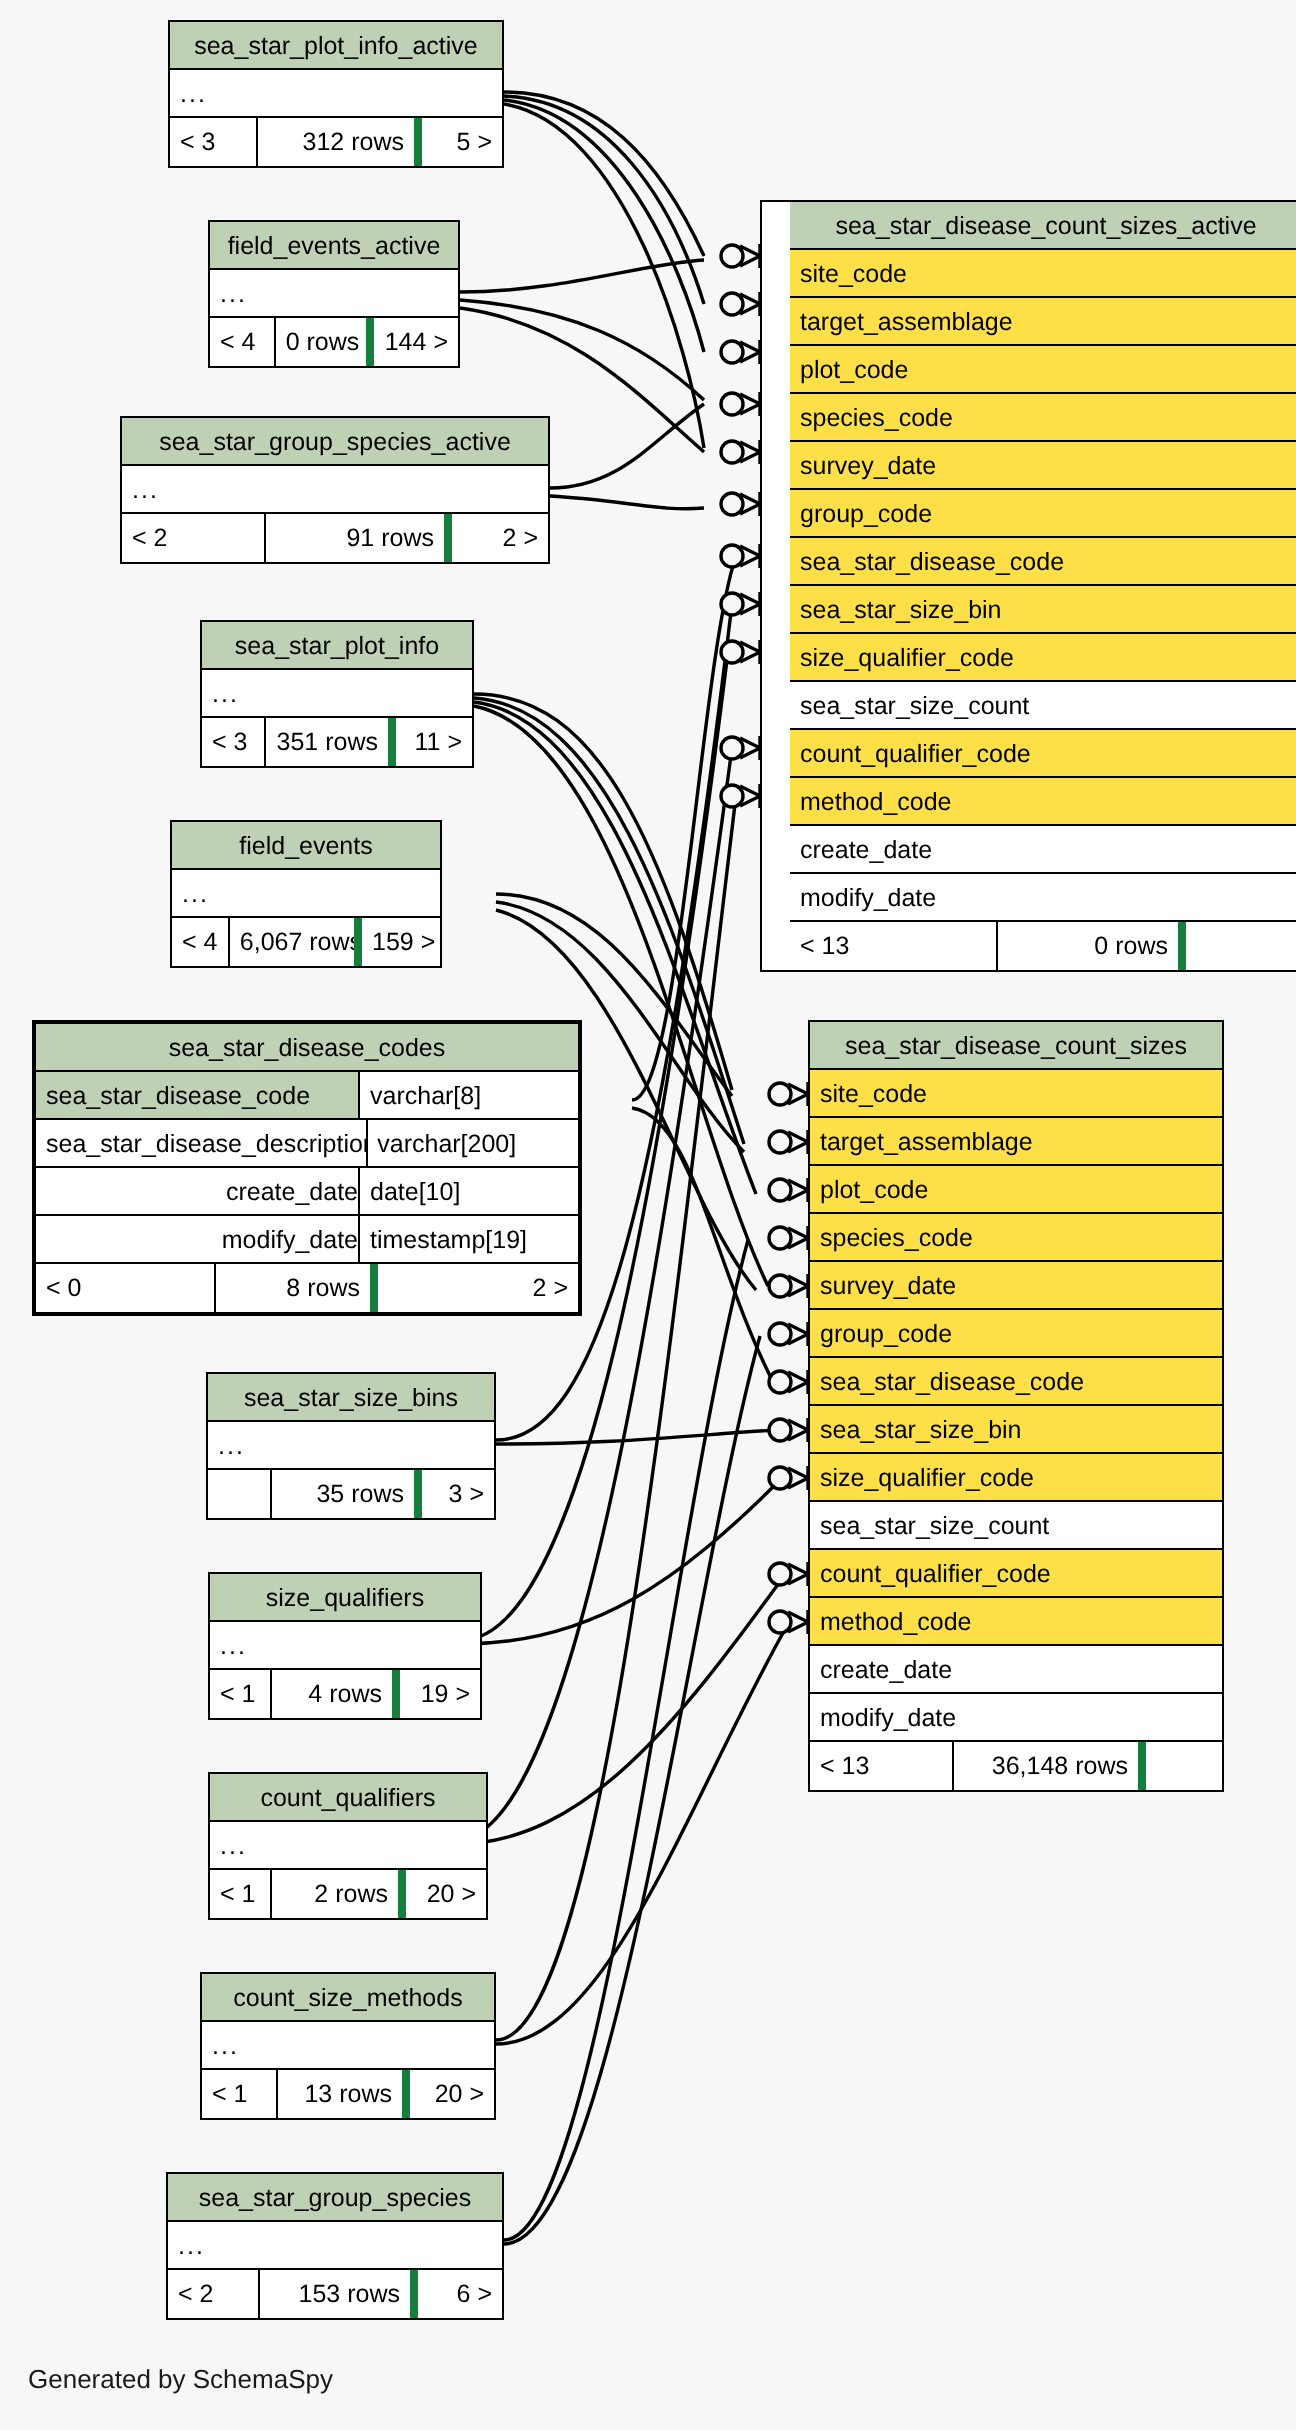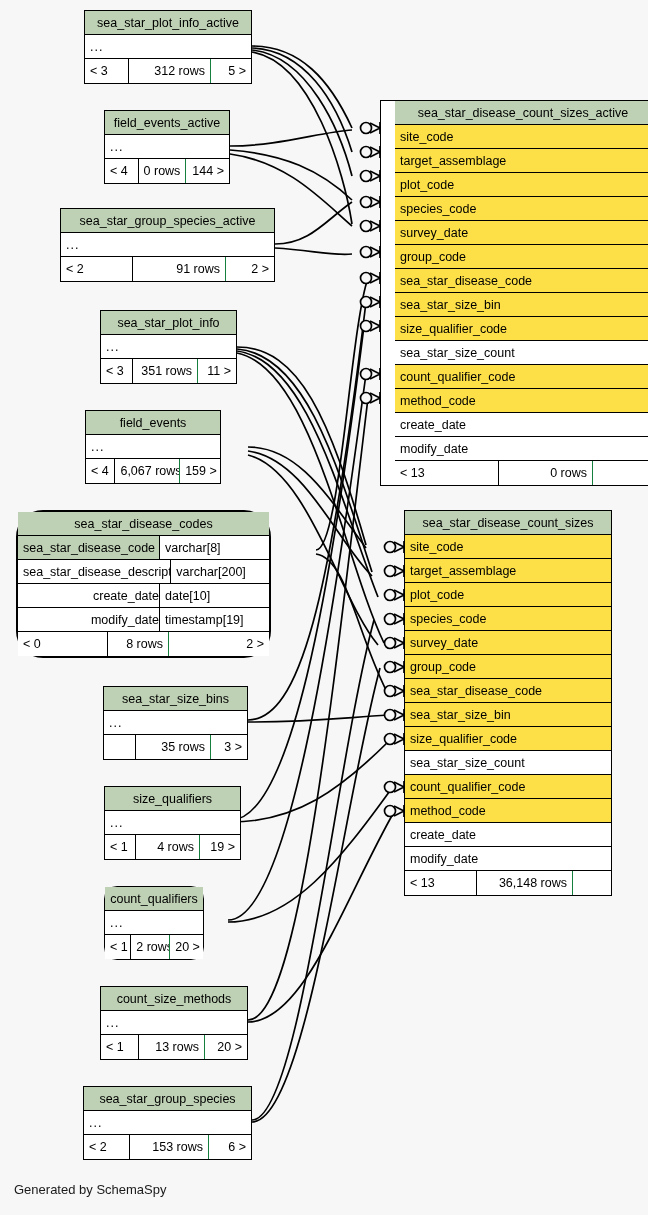--- a/index.html
+++ b/index.html
@@ -77,21 +77,21 @@
     box-sizing: border-box;
     background: #ffffff;
   }
   .tfoot .cell {
     box-sizing: border-box;
     padding: 0 5px;
     white-space: nowrap;
     overflow: hidden;
   }
   .tfoot .c-left   { text-align: left;  border-right: 1px solid #000; }
-  .tfoot .c-mid    { text-align: right; border-right: 1px solid #15803d; flex: 1 1 auto; }
+  .tfoot .c-mid    { text-align: right; border-right: 4px solid #15803d; flex: 1 1 auto; }
   .tfoot .c-right  { text-align: right; }
   
   .drow {
     display: flex;
     height: 24px;
     line-height: 24px;
     border-bottom: 1px solid #000;
     box-sizing: border-box;
   }
   .drow .cname {
@@ -262,21 +262,21 @@
   <div class="table" style="left:85px; top:410px; width:136px;">
     <div class="thead">field_events</div>
     <div class="rowline ellipsis">...</div>
     <div class="tfoot">
       <div class="cell c-left" style="width:32px;">&lt; 4</div>
       <div class="cell c-mid">6,067 rows</div>
       <div class="cell c-right" style="width:44px;">159 &gt;</div>
     </div>
   </div>
 
-  <div class="table highlight" style="left:16px; top:510px; width:255px;border-radius:27px;">
+  <div class="table highlight" style="left:16px; top:510px; width:275px;">
     <div class="thead">sea_star_disease_codes</div>
 
     <div class="drow key">
       <div class="cname">sea_star_disease_code</div>
       <div class="ctype">varchar[8]</div>
     </div>
     <div class="drow plain">
       <div class="cname">sea_star_disease_description</div>
       <div class="ctype">varchar[200]</div>
     </div>
@@ -309,21 +309,21 @@
   <div class="table" style="left:104px; top:786px; width:137px;">
     <div class="thead">size_qualifiers</div>
     <div class="rowline ellipsis">...</div>
     <div class="tfoot">
       <div class="cell c-left" style="width:31px;">&lt; 1</div>
       <div class="cell c-mid">4 rows</div>
       <div class="cell c-right" style="width:40px;">19 &gt;</div>
     </div>
   </div>
 
-  <div class="table" style="left:104px; top:886px; width:100px;border-radius:13px;">
+  <div class="table" style="left:104px; top:886px; width:140px;">
     <div class="thead">count_qualifiers</div>
     <div class="rowline ellipsis">...</div>
     <div class="tfoot">
       <div class="cell c-left" style="width:31px;">&lt; 1</div>
       <div class="cell c-mid">2 rows</div>
       <div class="cell c-right" style="width:40px;">20 &gt;</div>
     </div>
   </div>
 
   <div class="table" style="left:100px; top:986px; width:148px;">

